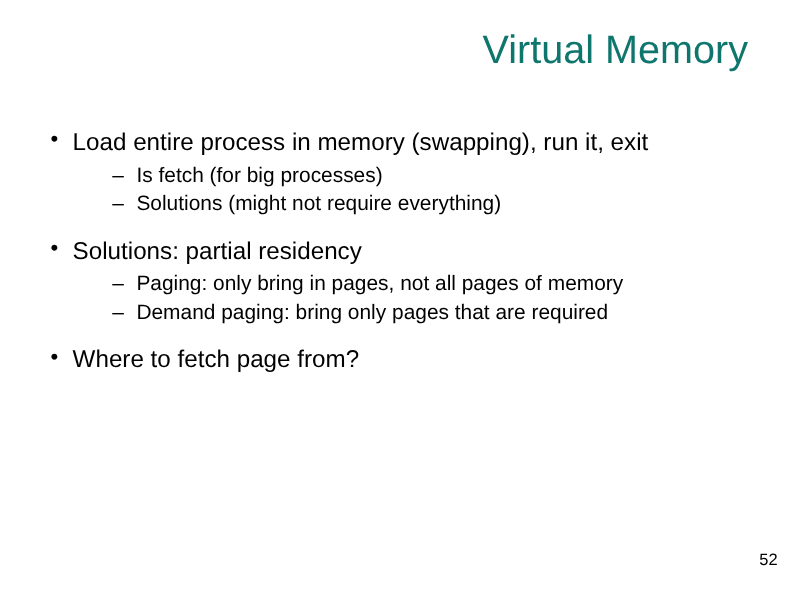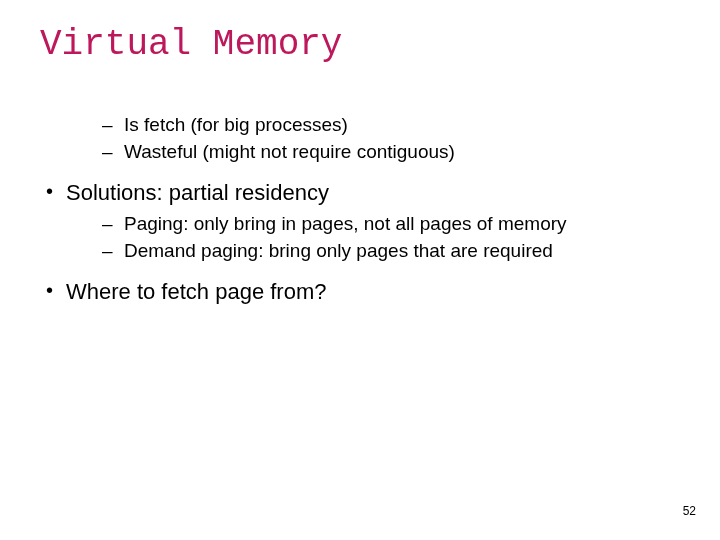--- a/index.html
+++ b/index.html
@@ -15,26 +15,25 @@
       position: relative;
       overflow: hidden;
     }
     .slide {
       width: 100%;
       height: 100%;
       padding: 24px 40px 0 40px;
       position: relative;
     }
     .title {
-      color: #be185d;
+      color: #0f766e;
       font-size: 36px;
       font-weight: normal;
-      text-align: left;
+      text-align: right;
       margin-bottom: 48px;
-      font-family: Liberation Mono, monospace;
     }
     .content {
       color: #000000;
     }
     .bullet-l1 {
       font-size: 22px;
       line-height: 1.35;
       margin-bottom: 4px;
       padding-left: 26px;
       position: relative;
@@ -58,35 +57,36 @@
       position: absolute;
       left: 62px;
       top: 0;
     }
     .group-gap {
       margin-bottom: 14px;
     }
     .page-number {
       position: absolute;
       bottom: 22px;
-      right: 24px;
-      font-size: 12px;
+      right: 13px;
+      font-size: 15px;
       color: #000000;
     }
   </style>
 </head>
 <body>
 
 <div class="slide">
   <h1 class="title">Virtual Memory</h1>
 
   <div class="content">
 
+    <div class="bullet-l1">Load entire process in memory (swapping), run it, exit</div>
     <div class="bullet-l2">Is fetch (for big processes)</div>
-    <div class="bullet-l2 group-gap">Wasteful (might not require contiguous)</div>
+    <div class="bullet-l2 group-gap">Solutions (might not require everything)</div>
 
     <div class="bullet-l1">Solutions: partial residency</div>
     <div class="bullet-l2">Paging: only bring in pages, not all pages of memory</div>
     <div class="bullet-l2 group-gap">Demand paging: bring only pages that are required</div>
 
     <div class="bullet-l1">Where to fetch page from?</div>
 
   </div>
 
   <div class="page-number">52</div>

